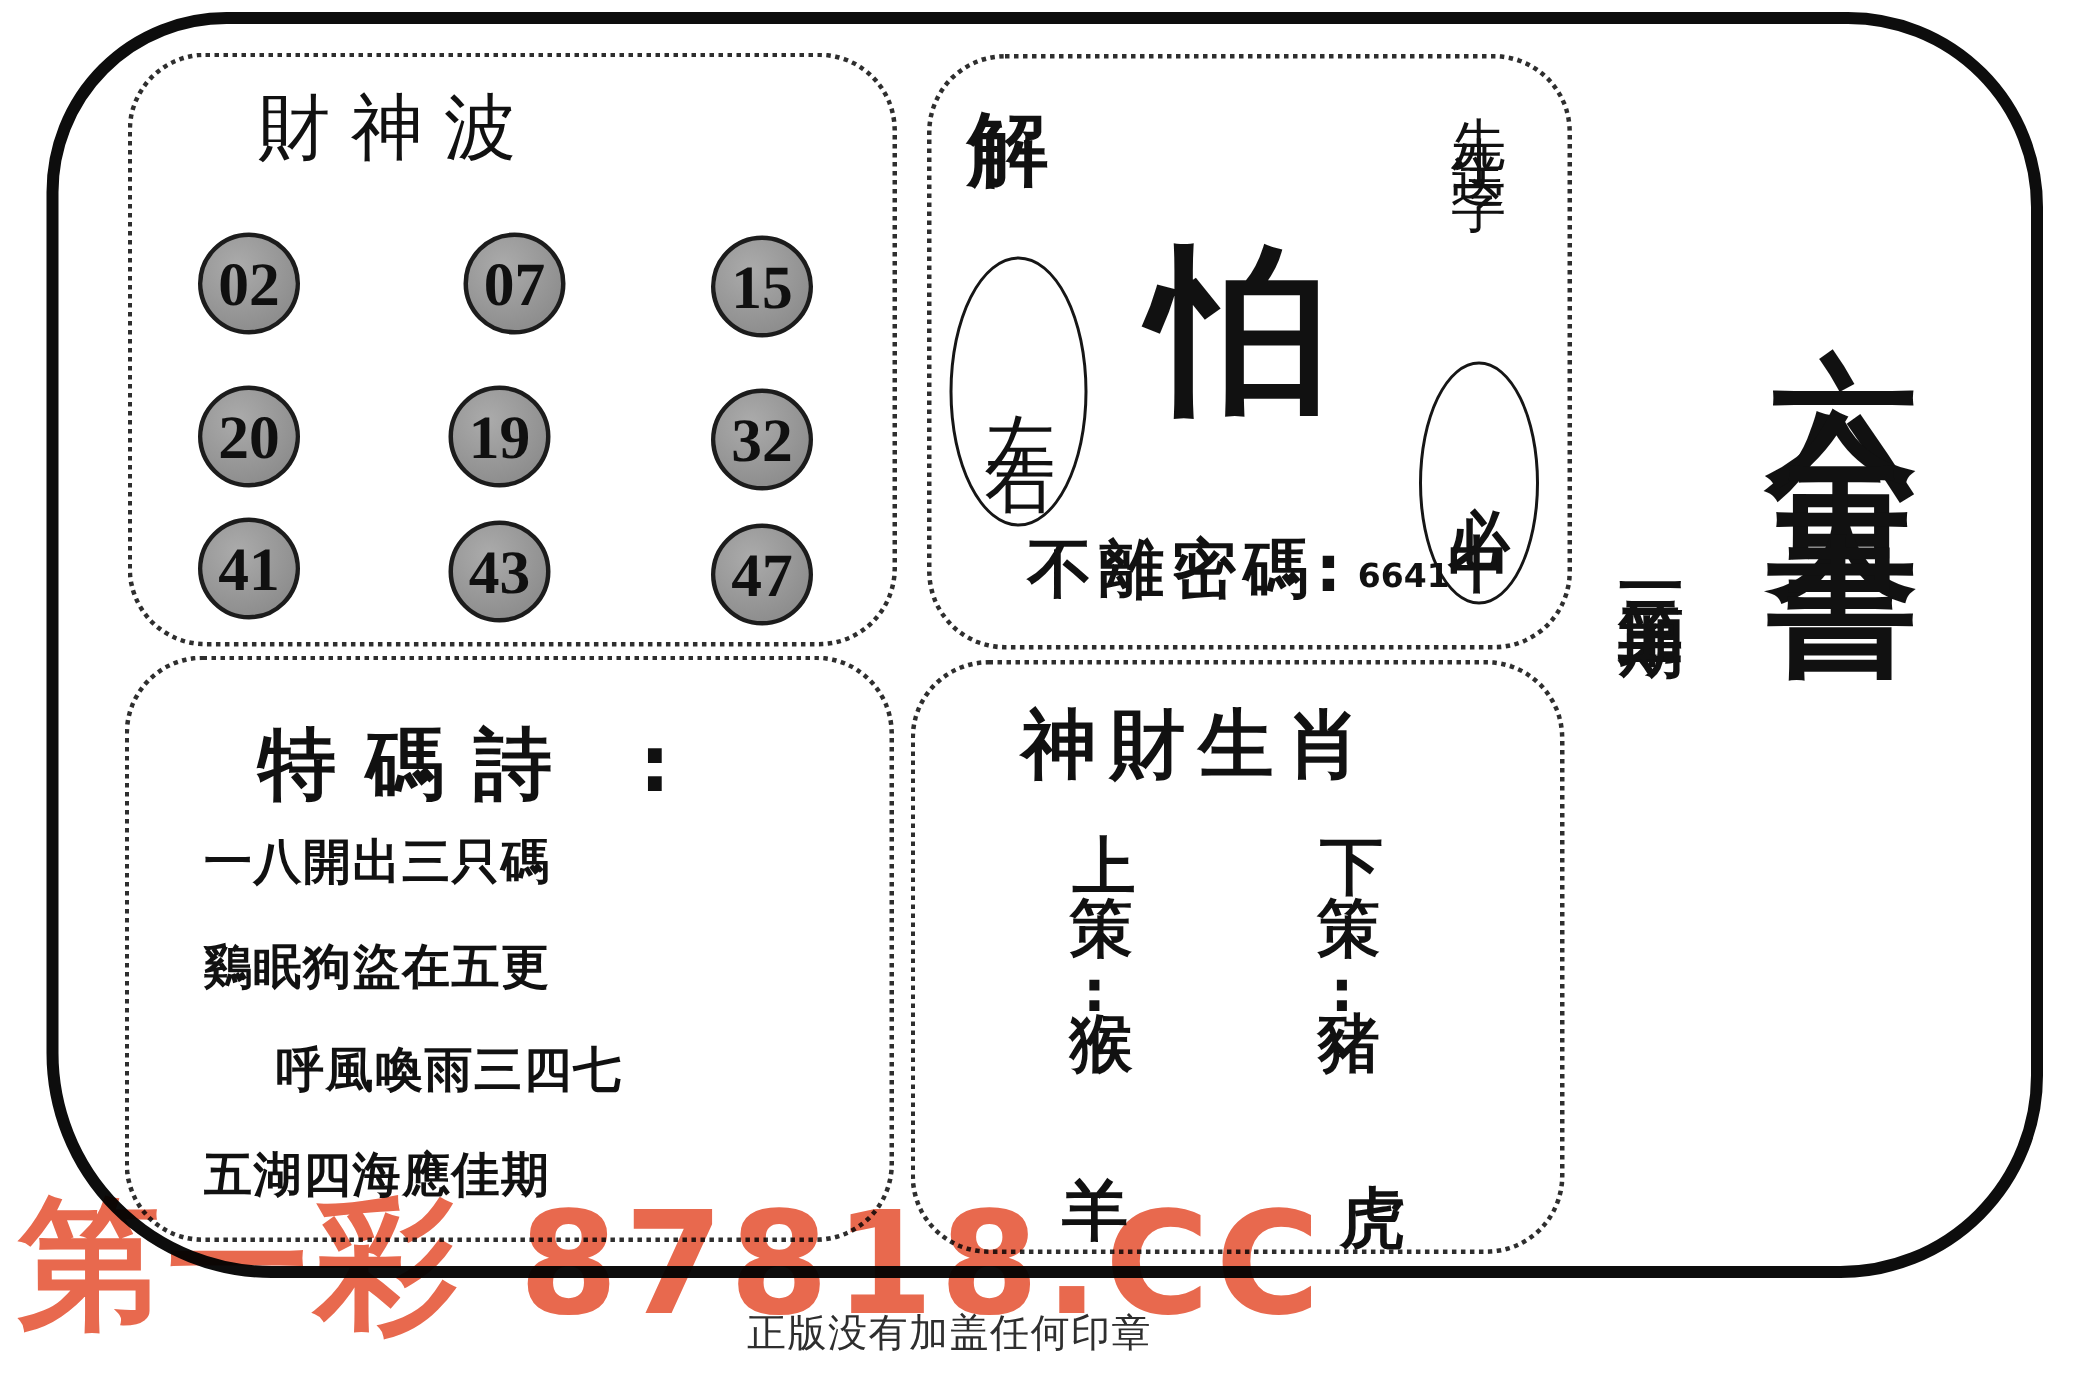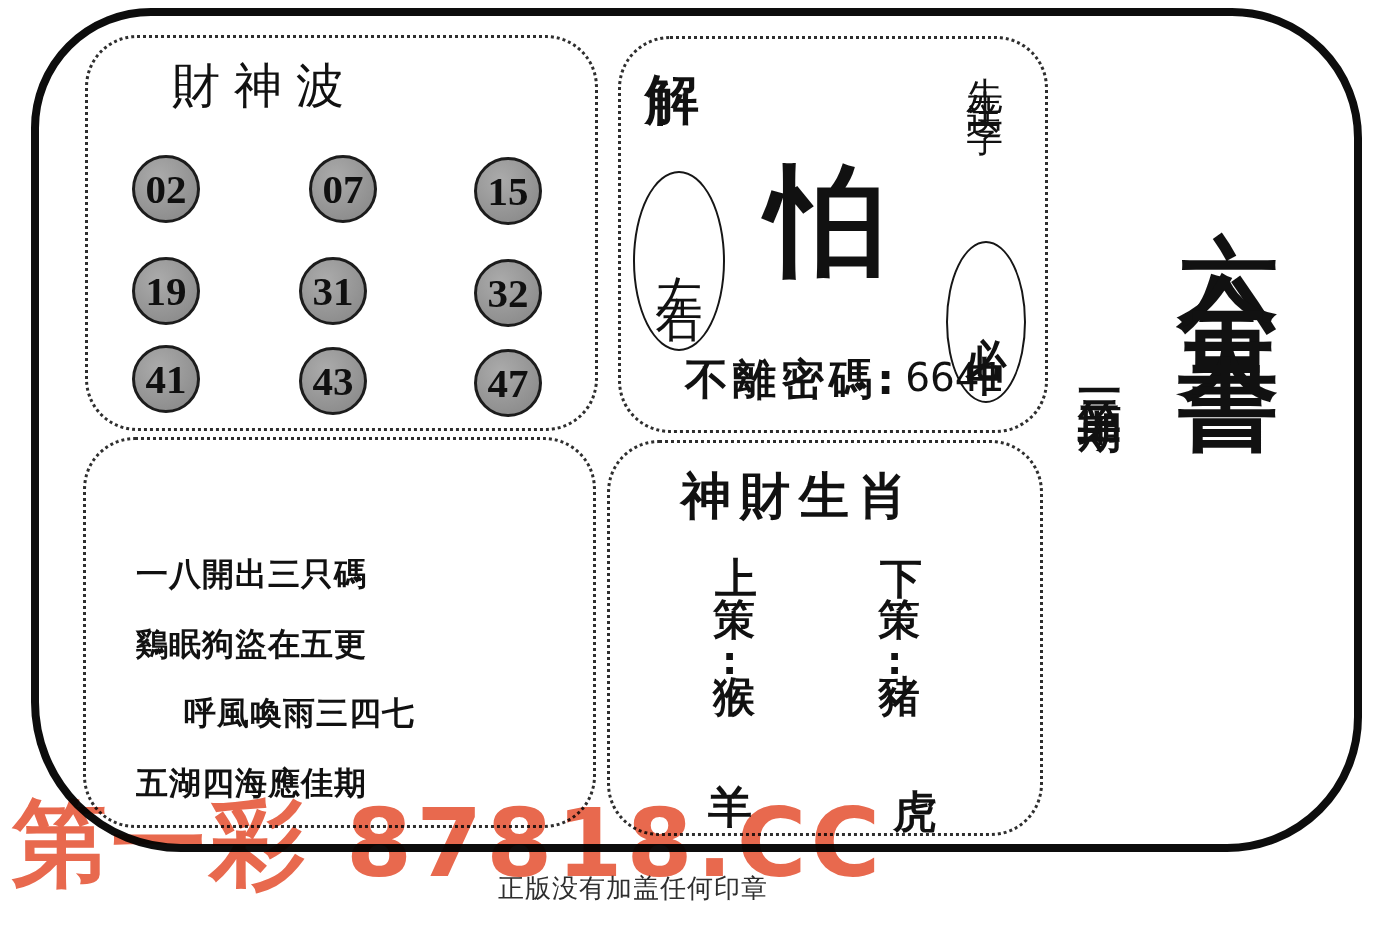--- a/index.html
+++ b/index.html
@@ -48,21 +48,21 @@
   }
   .vtext{writing-mode:vertical-rl;text-orientation:upright;line-height:1;}
   .lr-ellipse{left:12px;top:132px;width:88px;height:176px;}
   .lr-text{font-size:47px;letter-spacing:22px;}
   .main-char{left:146px;top:122px;font-size:120px;line-height:1;}
   .gift-col{left:345px;top:9px;font-size:37px;letter-spacing:13px;}
   .must-ellipse{left:325px;top:202px;width:76px;height:158px;}
   .must-text{font-size:41px;letter-spacing:18px;font-weight:700;}
   .code-line{left:64px;top:312px;white-space:nowrap;}
   .code-label{font-size:43px;letter-spacing:5px;vertical-align:baseline;}
-  .code-value{font-family:"DejaVu Sans","Liberation Sans",sans-serif;font-weight:400;font-size:39px;margin-left:6px;vertical-align:3px;}
+  .code-value{font-family:"DejaVu Sans","Liberation Sans",sans-serif;font-weight:700;font-size:22px;margin-left:6px;vertical-align:3px;}
 
   .poem-title{left:86px;top:44px;font-size:52px;letter-spacing:20px;line-height:1;}
   .poem-line{left:50px;font-size:32px;font-weight:700;letter-spacing:1px;line-height:1;white-space:nowrap;}
 
   .zodiac-title{left:71px;top:28px;font-size:50px;letter-spacing:9px;line-height:1;}
   .z-char{font-size:42px;font-weight:700;line-height:1;}
   .z-colon{font-size:38px;font-weight:900;font-family:"DejaVu Sans",sans-serif;line-height:1;}
   .z-animal{font-size:44px;font-weight:700;line-height:1;}
 
   .masthead-title{left:1178px;top:148px;font-size:100px;font-weight:700;letter-spacing:42px;}
@@ -81,22 +81,22 @@
 
 <div class="sheet">
 
   <div class="abs outer-border"></div>
 
   <div class="abs dotbox box-fortune">
     <div class="abs kai fortune-title">財神波</div>
     <div class="abs num-circle" style="left:44px;top:117px;">02</div>
     <div class="abs num-circle" style="left:221px;top:117px;font-family:Liberation Serif, serif;">07</div>
     <div class="abs num-circle" style="left:386px;top:119px;">15</div>
-    <div class="abs num-circle" style="left:44px;top:219px;">19</div>
-    <div class="abs num-circle" style="left:211px;top:219px;">31</div>
+    <div class="abs num-circle" style="left:44px;top:219px;">20</div>
+    <div class="abs num-circle" style="left:211px;top:219px;">19</div>
     <div class="abs num-circle" style="left:386px;top:221px;">32</div>
     <div class="abs num-circle" style="left:44px;top:307px;">41</div>
     <div class="abs num-circle" style="left:211px;top:309px;">43</div>
     <div class="abs num-circle" style="left:386px;top:311px;">47</div>
   </div>
 
   <div class="abs dotbox box-hint">
     <div class="abs brush jie">解</div>
     <div class="abs ellipse lr-ellipse">
       <span class="vtext kai lr-text">左右</span>
@@ -105,20 +105,21 @@
     <div class="abs vtext kai gift-col">先生送字</div>
     <div class="abs ellipse must-ellipse">
       <span class="vtext kai must-text">必中</span>
     </div>
     <div class="abs code-line">
       <span class="brush code-label">不離密碼:</span><span class="code-value">6641</span>
     </div>
   </div>
 
   <div class="abs dotbox box-poem">
+    <div class="abs brush poem-title">特碼詩 :</div>
     <div class="abs kai poem-line" style="top:118px;">一八開出三只碼</div>
     <div class="abs kai poem-line" style="top:188px;">鷄眠狗盜在五更</div>
     <div class="abs kai poem-line" style="top:257px;margin-left:48px;">呼風喚雨三四七</div>
     <div class="abs kai poem-line" style="top:327px;">五湖四海應佳期</div>
   </div>
 
   <div class="abs dotbox box-zodiac">
     <div class="abs brush zodiac-title">神財生肖</div>
     <div class="abs kai z-char" style="left:105px;top:115px;">上</div>
     <div class="abs kai z-char" style="left:103px;top:156px;">策</div>

